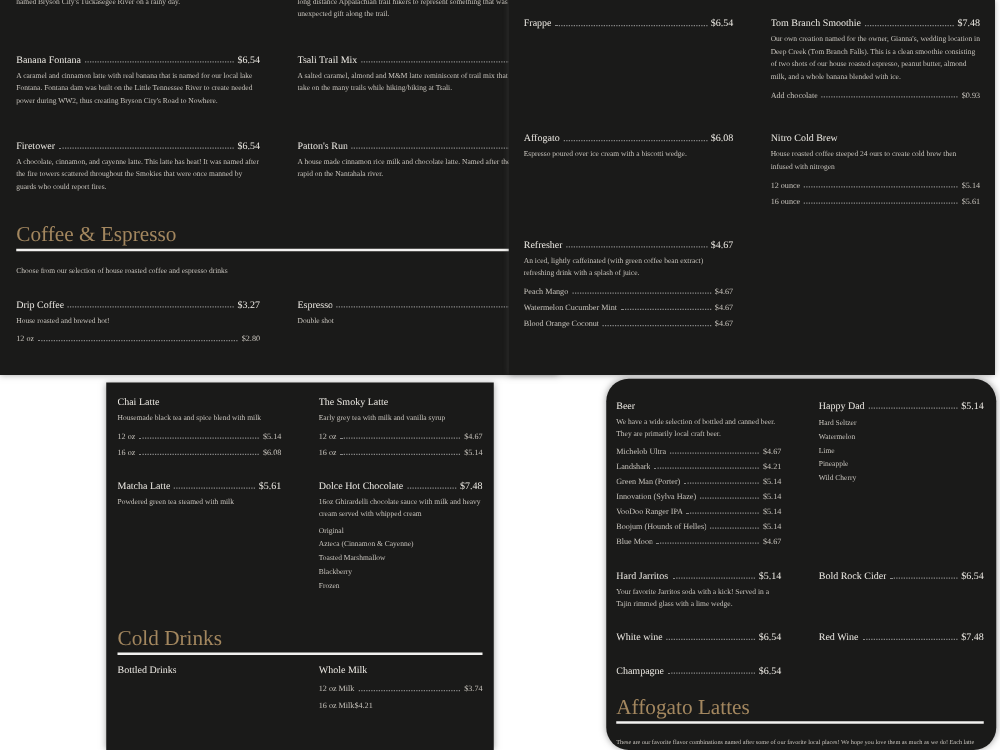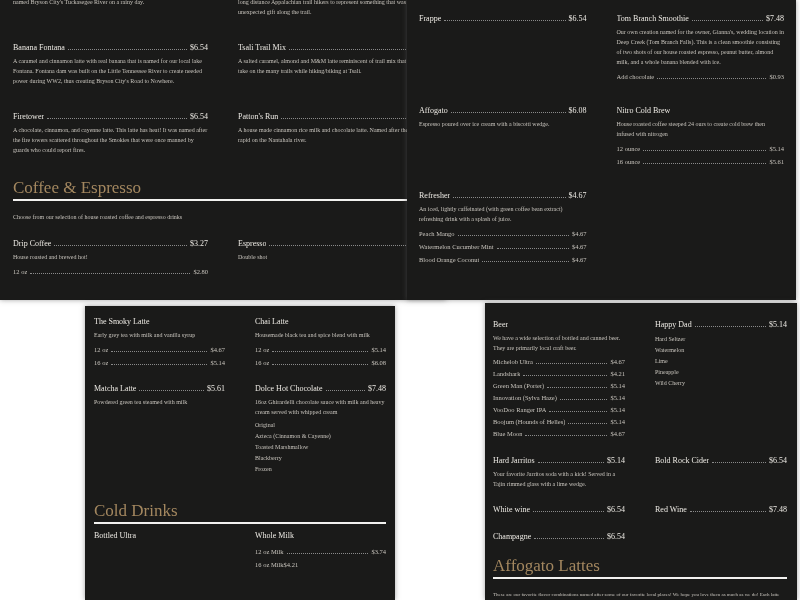--- a/index.html
+++ b/index.html
@@ -7,21 +7,21 @@
        font-family:"Liberation Serif","DejaVu Serif",serif;}
   .canvas{position:relative;width:800px;height:600px;background:#ffffff;overflow:hidden;}
   .page{position:absolute;background:var(--page-bg,#1a1a19);color:var(--text-primary,#ece9e3);
         overflow:hidden;box-sizing:border-box;box-shadow:0 0 5px rgba(90,90,90,.55);}
   .page-1{left:0;top:0;width:446px;height:300px;padding:0 13px;}
   .page-1 .content{margin-top:-5px;}
   .page-2{left:407px;top:0;width:389px;height:300px;padding:0 12px;}
   .page-2 .content{padding-top:13px;}
   .page-3{left:85px;top:306px;width:310px;height:294px;padding:0 9px;}
   .page-3 .content{padding-top:10px;}
-  .page-4{left:485px;top:303px;width:312px;height:297px;padding:0 10px 0 8px;}
+  .page-4{left:485px;top:303px;width:312px;height:297px;padding:0 10px 0 8px;border-radius:18px;}
   .page-4 .content{padding-top:16px;}
 
   .row{display:flex;gap:30px;margin-bottom:25px;justify-content:space-between;}
   .page-2 .row{margin-bottom:22px;}
   .page-3 .row{margin-bottom:14px;}
   .page-4 .row{margin-bottom:15px;}
   .cell{flex:1;min-width:0;}
 
   .titleline{display:flex;align-items:baseline;font-size:8px;line-height:12px;
              color:var(--text-primary,#ece9e3);}
@@ -208,51 +208,51 @@
           </div>
           <div class="cell"></div>
         </div>
       </div>
   </div>
   <div class="page page-3">
     <div class="content">
         <div class="row">
           <div class="cell">
             <div class="titleline">
+              <div class="nm">Chai Latte</div>
+            </div>
+            <div class="desc">Housemade black tea and spice blend with milk</div>
+            <div class="sub-gap">
+              <div class="subline">
+                <div class="lb">12 oz</div>
+                <div class="dots"></div>
+                <div class="price">$5.14</div>
+              </div>
+              <div class="subline">
+                <div class="lb">16 oz</div>
+                <div class="dots"></div>
+                <div class="price">$6.08</div>
+              </div>
+            </div>
+          </div>
+          <div class="cell">
+            <div class="titleline">
               <div class="nm">The Smoky Latte</div>
             </div>
             <div class="desc">Early grey tea with milk and vanilla syrup</div>
             <div class="sub-gap">
               <div class="subline">
                 <div class="lb">12 oz</div>
                 <div class="dots"></div>
                 <div class="price">$4.67</div>
               </div>
               <div class="subline">
                 <div class="lb">16 oz</div>
                 <div class="dots"></div>
                 <div class="price">$5.14</div>
-              </div>
-            </div>
-          </div>
-          <div class="cell">
-            <div class="titleline">
-              <div class="nm">Chai Latte</div>
-            </div>
-            <div class="desc">Housemade black tea and spice blend with milk</div>
-            <div class="sub-gap">
-              <div class="subline">
-                <div class="lb">12 oz</div>
-                <div class="dots"></div>
-                <div class="price">$5.14</div>
-              </div>
-              <div class="subline">
-                <div class="lb">16 oz</div>
-                <div class="dots"></div>
-                <div class="price">$6.08</div>
               </div>
             </div>
           </div>
         </div>
         <div class="row">
           <div class="cell">
             <div class="titleline">
               <div class="nm">Matcha Latte</div>
               <div class="dots"></div>
               <div class="price">$5.61</div>
@@ -278,21 +278,21 @@
         <div class="row">
           <div class="cell"></div>
         </div>
         <div class="section">
           <div class="section-title">Cold Drinks</div>
           <div class="section-rule"></div>
         </div>
         <div class="row">
           <div class="cell">
             <div class="titleline">
-              <div class="nm">Bottled Ultra</div>
+              <div class="nm">Bottled Drinks</div>
             </div>
           </div>
           <div class="cell">
             <div class="titleline">
               <div class="nm">Whole Milk</div>
             </div>
             <div class="sub-gap">
               <div class="subline">
                 <div class="lb">12 oz Milk</div>
                 <div class="dots"></div>

